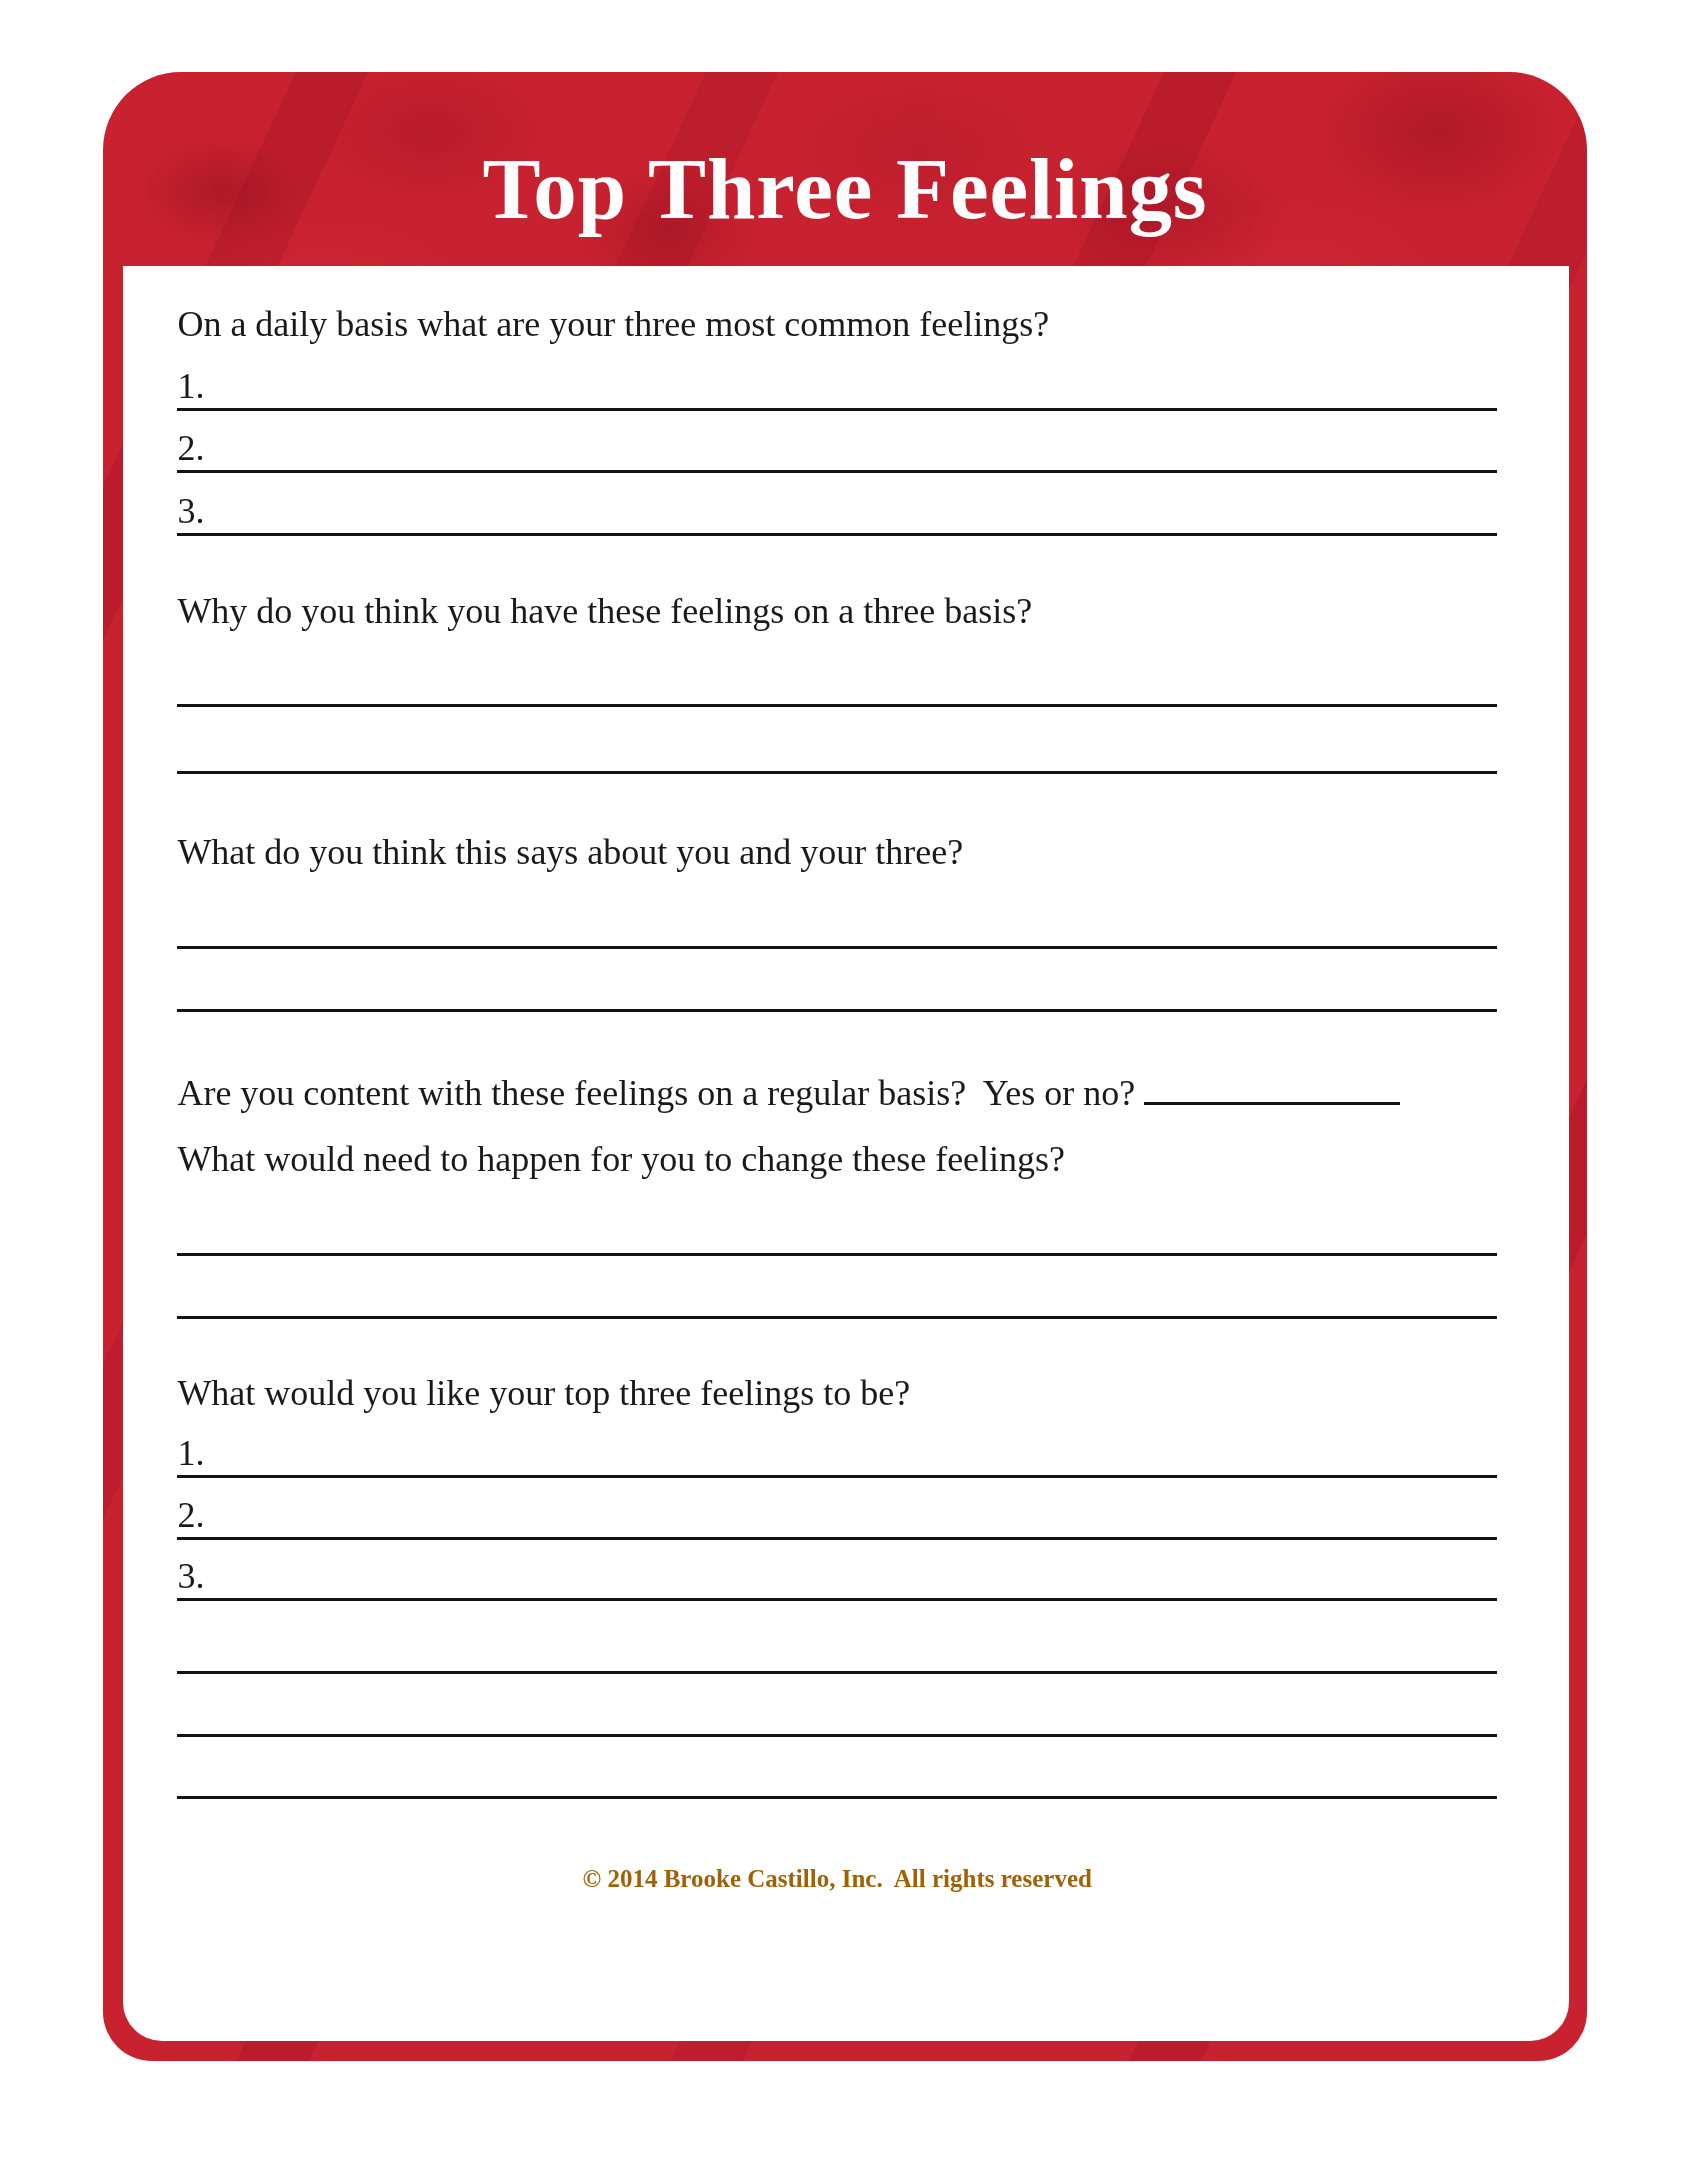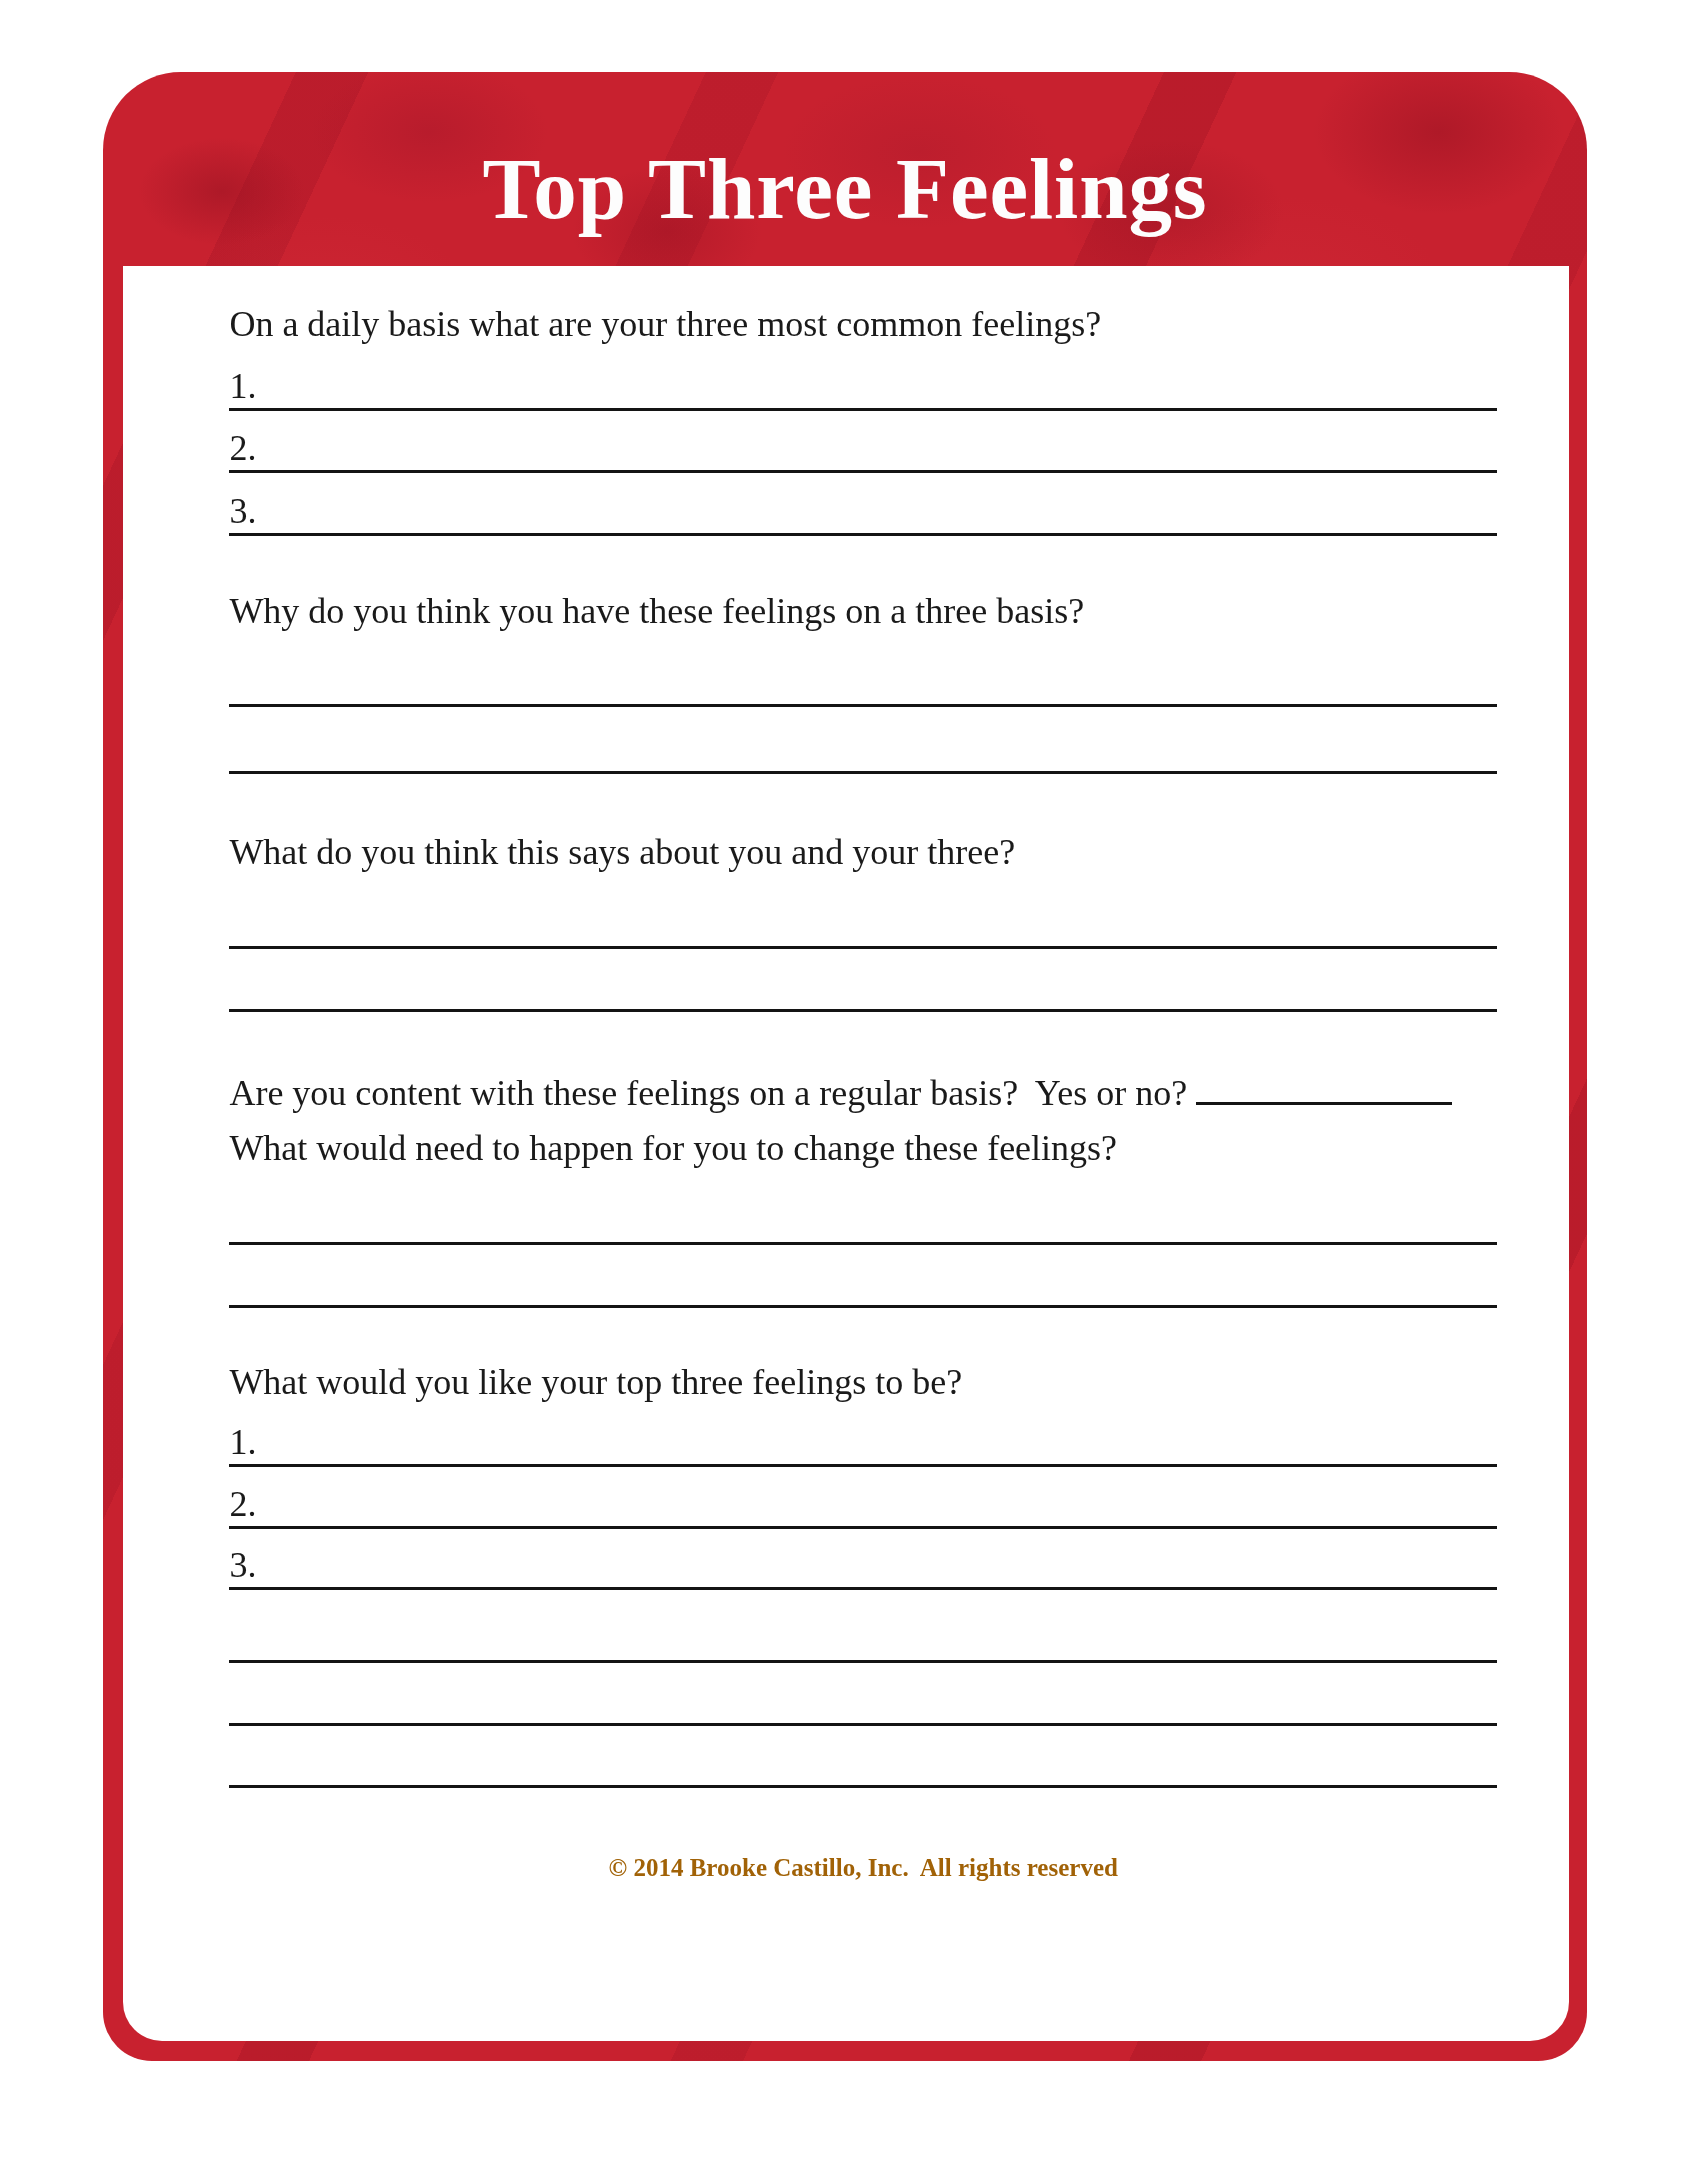--- a/index.html
+++ b/index.html
@@ -23,35 +23,35 @@
             transparent 28% 44%, rgba(150,15,32,.28) 44% 47%,
             transparent 47% 62%, rgba(158,18,36,.26) 62% 65%,
             transparent 65% 81%, rgba(150,15,32,.28) 81% 84%,
             transparent 84%);}
   .header{position:relative;height:190px;box-sizing:border-box;padding-top:43px;
           display:flex;align-items:center;justify-content:center;}
   .title{margin:0;font-size:87px;line-height:1.1;font-weight:bold;color:#fdfdfd;
          letter-spacing:0.9px;white-space:pre;}
   .inner{position:absolute;left:20.4px;right:18px;top:194px;bottom:20.4px;
          background:#ffffff;border-radius:0 0 39px 39px;overflow:hidden;}
-  .content{padding:0 72px 0 106px;font-size:36px;color:#1a1a1a;}
+  .content{padding:0 72px 0 54px;font-size:36px;color:#1a1a1a;}
   .q{margin:0;line-height:43px;white-space:pre;}
   .q.wrap{white-space:pre-wrap;max-width:1269px;}
   .fill-item{line-height:44px;border-bottom:3.4px solid #141414;}
   .num{white-space:pre;}
   .blank{height:0;border-bottom:3.4px solid #141414;}
   .inline-blank{display:inline-block;width:256px;height:0;vertical-align:baseline;
                 border-bottom:3.4px solid #141414;}
   #q1{margin-top:37px;}
   #n1a{margin-top:18px;} #n2a{margin-top:15.3px;} #n3a{margin-top:16px;}
   #q2{margin-top:54px;}
   #b1{margin-top:71px;} #b2{margin-top:64px;}
   #q3{margin-top:57px;}
   #b3{margin-top:72px;} #b4{margin-top:60px;}
-  #q4a{margin-top:60px;} #q4b{margin-top:12px;}
+  #q4a{margin-top:60px;} #q4b{margin-top:23px;}
   #b5{margin-top:72px;} #b6{margin-top:60px;}
   #q5{margin-top:53px;}
   #n1b{margin-top:16px;} #n2b{margin-top:14.5px;} #n3b{margin-top:14.5px;}
   #q6{margin-top:59px;}
   #b7{margin-top:70px;} #b8{margin-top:60px;} #b9{margin-top:59px;}
   .copyright{margin:64px 0 0 0;text-align:center;font-size:25px;line-height:31px;
              font-weight:bold;color:#a16207;white-space:pre;}
 </style>
 </head>
 <body>

